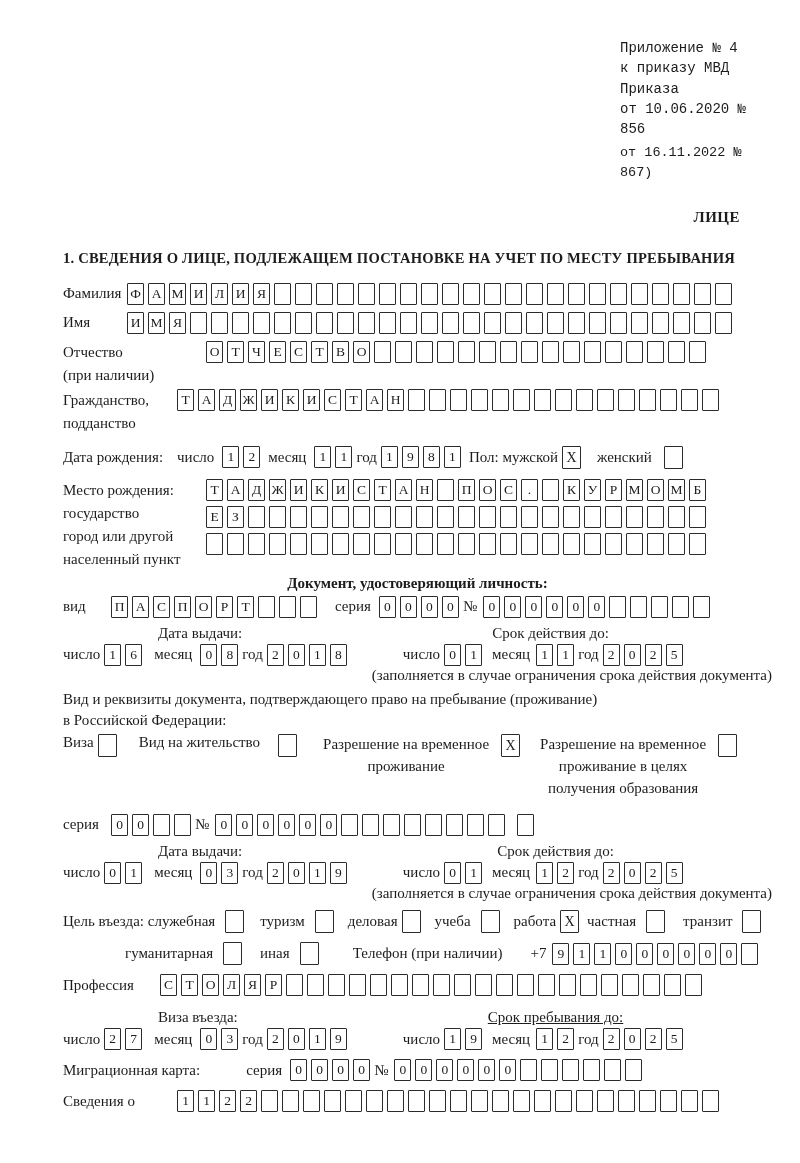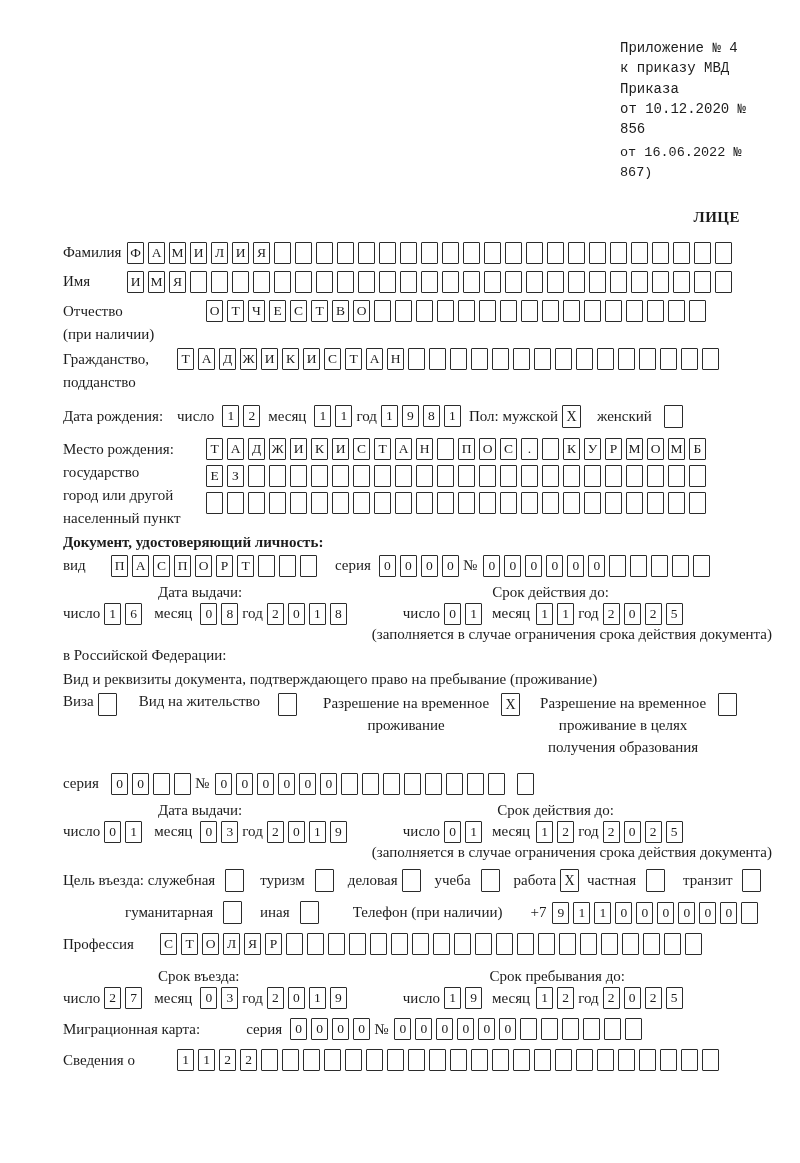--- a/index.html
+++ b/index.html
@@ -10,21 +10,21 @@
     position:relative;overflow:hidden;
   }
   .hdr{margin-left:557px;font-size:14px;line-height:1.45;font-family:Liberation Mono, monospace;}
   .hdr .small{font-size:13.5px;margin-top:4px;}
   .forma{font-weight:bold;font-size:15px;text-align:right;margin:26px 32px 0 0;letter-spacing:.5px;}
   .title{font-weight:bold;font-size:15.5px;text-align:center;margin-top:20px;line-height:1.55;}
   .underline{display:inline-block;width:56px;border-bottom:2px solid #3a3a3a;height:12px;margin-left:8px;}
   .sect{font-weight:bold;font-size:14.6px;margin-top:24px;letter-spacing:.2px;}
   #form{margin-top:6px;}
   .line{white-space:nowrap;margin-top:6px;font-size:15px;}
-  .line.center{text-align:left;}
+  .line.center{text-align:center;}
   .line.right{text-align:right;}
   .line.bold{font-weight:bold;}
   .note{font-size:13px;}
   .lbl,.txt{display:inline-block;vertical-align:middle;font-size:15px;}
   .boxes{display:inline-block;vertical-align:middle;}
   .cell{
     display:inline-block;width:15px;height:20px;border:1.5px solid #2b2b2b;
     border-radius:1px;margin-right:4px;text-align:center;font-size:13.5px;
     line-height:20px;vertical-align:middle;background:#fff;
   }
@@ -36,49 +36,50 @@
   .vtop .lbl,.vtop .cell,.vtop .mlbl,.vtop .boxes{vertical-align:top;}
 </style>
 </head>
 <body>
 
 <div class="page">
 
   <div class="hdr">
     <div>Приложение № 4</div>
     <div>к приказу МВД Приказа</div>
-    <div>от 10.12.2020 № 856</div>
-    <div class="small">от 16.06.2022 № 867)</div>
+    <div>от 10.06.2020 № 856</div>
+    <div class="small">от 16.11.2022 № 867)</div>
   </div>
 
   <div class="forma">ЛИЦЕ</div>
 
 
+  <div class="sect">1. СВЕДЕНИЯ О ЛИЦЕ, ПОДЛЕЖАЩЕМ ПОСТАНОВКЕ НА УЧЕТ ПО МЕСТУ ПРЕБЫВАНИЯ</div>
 
   <div id="form">
       <div class="line " style="margin-top: 16px;"><span class="lbl" style="width: 64px;">Фамилия</span><span class="boxes"><span class="cell">Ф</span><span class="cell">А</span><span class="cell">М</span><span class="cell">И</span><span class="cell">Л</span><span class="cell">И</span><span class="cell">Я</span><span class="cell"></span><span class="cell"></span><span class="cell"></span><span class="cell"></span><span class="cell"></span><span class="cell"></span><span class="cell"></span><span class="cell"></span><span class="cell"></span><span class="cell"></span><span class="cell"></span><span class="cell"></span><span class="cell"></span><span class="cell"></span><span class="cell"></span><span class="cell"></span><span class="cell"></span><span class="cell"></span><span class="cell"></span><span class="cell"></span><span class="cell"></span><span class="cell"></span></span></div>
       <div class="line " style="margin-top: 7px;"><span class="lbl" style="width: 64px;">Имя</span><span class="boxes"><span class="cell">И</span><span class="cell">М</span><span class="cell">Я</span><span class="cell"></span><span class="cell"></span><span class="cell"></span><span class="cell"></span><span class="cell"></span><span class="cell"></span><span class="cell"></span><span class="cell"></span><span class="cell"></span><span class="cell"></span><span class="cell"></span><span class="cell"></span><span class="cell"></span><span class="cell"></span><span class="cell"></span><span class="cell"></span><span class="cell"></span><span class="cell"></span><span class="cell"></span><span class="cell"></span><span class="cell"></span><span class="cell"></span><span class="cell"></span><span class="cell"></span><span class="cell"></span><span class="cell"></span></span></div>
       <div class="line " style="margin-top: 7px;"><span class="lblblock" style="width: 143px;"><div>Отчество</div><div>(при наличии)</div></span><span class="boxes"><span class="cell">О</span><span class="cell">Т</span><span class="cell">Ч</span><span class="cell">Е</span><span class="cell">С</span><span class="cell">Т</span><span class="cell">В</span><span class="cell">О</span><span class="cell"></span><span class="cell"></span><span class="cell"></span><span class="cell"></span><span class="cell"></span><span class="cell"></span><span class="cell"></span><span class="cell"></span><span class="cell"></span><span class="cell"></span><span class="cell"></span><span class="cell"></span><span class="cell"></span><span class="cell"></span><span class="cell"></span><span class="cell"></span></span></div>
       <div class="line " style="margin-top: 2px;"><span class="lblblock" style="width: 114px;"><div>Гражданство,</div><div>подданство</div></span><span class="boxes"><span class="cell">Т</span><span class="cell">А</span><span class="cell">Д</span><span class="cell">Ж</span><span class="cell">И</span><span class="cell">К</span><span class="cell">И</span><span class="cell">С</span><span class="cell">Т</span><span class="cell">А</span><span class="cell">Н</span><span class="cell"></span><span class="cell"></span><span class="cell"></span><span class="cell"></span><span class="cell"></span><span class="cell"></span><span class="cell"></span><span class="cell"></span><span class="cell"></span><span class="cell"></span><span class="cell"></span><span class="cell"></span><span class="cell"></span><span class="cell"></span><span class="cell"></span></span></div>
       <div class="line " style="margin-top: 10px;"><span class="lbl">Дата рождения:</span><span class="lbl" style="margin-left: 14px;">число</span><span class="boxes" style="margin-left: 8px;"><span class="cell">1</span><span class="cell">2</span></span><span class="lbl" style="margin-left: 4px;">месяц</span><span class="boxes" style="margin-left: 8px;"><span class="cell">1</span><span class="cell">1</span></span><span class="lbl">год</span><span class="boxes" style="margin-left: 4px;"><span class="cell">1</span><span class="cell">9</span><span class="cell">8</span><span class="cell">1</span></span><span class="lbl" style="margin-left: 4px;">Пол: мужской</span><span class="cell chk" style="margin-left: 4px;">X</span><span class="lbl" style="margin-left: 12px;">женский</span><span class="cell chk" style="margin-left: 12px;"></span></div>
       <div class="line " style="margin-top: 10px;"><span class="lblblock" style="width: 143px;"><div>Место рождения:</div><div>государство</div><div>город или другой</div><div>населенный пункт</div></span><span class="boxcol"><div class="boxrow"><span class="cell">Т</span><span class="cell">А</span><span class="cell">Д</span><span class="cell">Ж</span><span class="cell">И</span><span class="cell">К</span><span class="cell">И</span><span class="cell">С</span><span class="cell">Т</span><span class="cell">А</span><span class="cell">Н</span><span class="cell"></span><span class="cell">П</span><span class="cell">О</span><span class="cell">С</span><span class="cell">.</span><span class="cell"></span><span class="cell">К</span><span class="cell">У</span><span class="cell">Р</span><span class="cell">М</span><span class="cell">О</span><span class="cell">М</span><span class="cell">Б</span></div><div class="boxrow"><span class="cell">Е</span><span class="cell">З</span><span class="cell"></span><span class="cell"></span><span class="cell"></span><span class="cell"></span><span class="cell"></span><span class="cell"></span><span class="cell"></span><span class="cell"></span><span class="cell"></span><span class="cell"></span><span class="cell"></span><span class="cell"></span><span class="cell"></span><span class="cell"></span><span class="cell"></span><span class="cell"></span><span class="cell"></span><span class="cell"></span><span class="cell"></span><span class="cell"></span><span class="cell"></span><span class="cell"></span></div><div class="boxrow"><span class="cell"></span><span class="cell"></span><span class="cell"></span><span class="cell"></span><span class="cell"></span><span class="cell"></span><span class="cell"></span><span class="cell"></span><span class="cell"></span><span class="cell"></span><span class="cell"></span><span class="cell"></span><span class="cell"></span><span class="cell"></span><span class="cell"></span><span class="cell"></span><span class="cell"></span><span class="cell"></span><span class="cell"></span><span class="cell"></span><span class="cell"></span><span class="cell"></span><span class="cell"></span><span class="cell"></span></div></span></div>
       <div class="line center bold" style="margin-top: 2px;"><span class="txt">Документ, удостоверяющий личность:</span></div>
       <div class="line " style="margin-top: 4px;"><span class="lbl" style="width: 48px;">вид</span><span class="boxes"><span class="cell">П</span><span class="cell">А</span><span class="cell">С</span><span class="cell">П</span><span class="cell">О</span><span class="cell">Р</span><span class="cell">Т</span><span class="cell"></span><span class="cell"></span><span class="cell"></span></span><span class="lbl" style="margin-left: 14px;">серия</span><span class="boxes" style="margin-left: 8px;"><span class="cell">0</span><span class="cell">0</span><span class="cell">0</span><span class="cell">0</span></span><span class="lbl">№</span><span class="boxes" style="margin-left: 6px;"><span class="cell">0</span><span class="cell">0</span><span class="cell">0</span><span class="cell">0</span><span class="cell">0</span><span class="cell">0</span><span class="cell"></span><span class="cell"></span><span class="cell"></span><span class="cell"></span><span class="cell"></span></span></div>
       <div class="line " style="margin-top: 6px;"><span class="lbl" style="margin-left: 95px;">Дата выдачи:</span><span class="lbl" style="margin-left: 250px;">Срок действия до:</span></div>
       <div class="line " style="margin-top: 2px;"><span class="lbl">число</span><span class="boxes" style="margin-left: 4px;"><span class="cell">1</span><span class="cell">6</span></span><span class="lbl" style="margin-left: 8px;">месяц</span><span class="boxes" style="margin-left: 8px;"><span class="cell">0</span><span class="cell">8</span></span><span class="lbl">год</span><span class="boxes" style="margin-left: 4px;"><span class="cell">2</span><span class="cell">0</span><span class="cell">1</span><span class="cell">8</span></span><span class="lbl" style="margin-left: 52px;">число</span><span class="boxes" style="margin-left: 4px;"><span class="cell">0</span><span class="cell">1</span></span><span class="lbl" style="margin-left: 6px;">месяц</span><span class="boxes" style="margin-left: 6px;"><span class="cell">1</span><span class="cell">1</span></span><span class="lbl">год</span><span class="boxes" style="margin-left: 4px;"><span class="cell">2</span><span class="cell">0</span><span class="cell">2</span><span class="cell">5</span></span></div>
       <div class="line right note" style="margin-top: 1px;"><span class="txt">(заполняется в случае ограничения срока действия документа)</span></div>
+      <div class="line " style="margin-top: 6px;"><span class="txt">Вид и реквизиты документа, подтверждающего право на пребывание (проживание)</span></div>
       <div class="line " style="margin-top: 3px;"><span class="txt">в Российской Федерации:</span></div>
-      <div class="line " style="margin-top: 6px;"><span class="txt">Вид и реквизиты документа, подтверждающего право на пребывание (проживание)</span></div>
       <div class="line vtop" style="margin-top: 5px;"><span class="lbl">Виза</span><span class="cell chk" style="margin-left: 4px;"></span><span class="lbl" style="margin-left: 18px;">Вид на жительство</span><span class="cell chk" style="margin-left: 18px;"></span><span class="mlbl" style="margin-left: 22px;"><div>Разрешение на временное</div><div>проживание</div></span><span class="cell chk" style="margin-left: 12px;">X</span><span class="mlbl" style="margin-left: 16px;"><div>Разрешение на временное</div><div>проживание в целях</div><div>получения образования</div></span><span class="cell chk" style="margin-left: 12px;"></span></div>
       <div class="line " style="margin-top: 14px;"><span class="lbl" style="width: 48px;">серия</span><span class="boxes"><span class="cell">0</span><span class="cell">0</span><span class="cell"></span><span class="cell"></span></span><span class="lbl">№</span><span class="boxes" style="margin-left: 6px;"><span class="cell">0</span><span class="cell">0</span><span class="cell">0</span><span class="cell">0</span><span class="cell">0</span><span class="cell">0</span><span class="cell"></span><span class="cell"></span><span class="cell"></span><span class="cell"></span><span class="cell"></span><span class="cell"></span><span class="cell"></span><span class="cell"></span></span><span class="boxes" style="margin-left: 8px;"><span class="cell"></span></span></div>
       <div class="line " style="margin-top: 6px;"><span class="lbl" style="margin-left: 95px;">Дата выдачи:</span><span class="lbl" style="margin-left: 255px;">Срок действия до:</span></div>
       <div class="line " style="margin-top: 2px;"><span class="lbl">число</span><span class="boxes" style="margin-left: 4px;"><span class="cell">0</span><span class="cell">1</span></span><span class="lbl" style="margin-left: 8px;">месяц</span><span class="boxes" style="margin-left: 8px;"><span class="cell">0</span><span class="cell">3</span></span><span class="lbl">год</span><span class="boxes" style="margin-left: 4px;"><span class="cell">2</span><span class="cell">0</span><span class="cell">1</span><span class="cell">9</span></span><span class="lbl" style="margin-left: 52px;">число</span><span class="boxes" style="margin-left: 4px;"><span class="cell">0</span><span class="cell">1</span></span><span class="lbl" style="margin-left: 6px;">месяц</span><span class="boxes" style="margin-left: 6px;"><span class="cell">1</span><span class="cell">2</span></span><span class="lbl">год</span><span class="boxes" style="margin-left: 4px;"><span class="cell">2</span><span class="cell">0</span><span class="cell">2</span><span class="cell">5</span></span></div>
       <div class="line right note" style="margin-top: 1px;"><span class="txt">(заполняется в случае ограничения срока действия документа)</span></div>
       <div class="line " style="margin-top: 8px;"><span class="lbl">Цель въезда: служебная</span><span class="cell chk" style="margin-left: 10px;"></span><span class="lbl" style="margin-left: 12px;">туризм</span><span class="cell chk" style="margin-left: 10px;"></span><span class="lbl" style="margin-left: 10px;">деловая</span><span class="cell chk" style="margin-left: 4px;"></span><span class="lbl" style="margin-left: 10px;">учеба</span><span class="cell chk" style="margin-left: 10px;"></span><span class="lbl" style="margin-left: 10px;">работа</span><span class="cell chk" style="margin-left: 4px;">X</span><span class="lbl" style="margin-left: 4px;">частная</span><span class="cell chk" style="margin-left: 10px;"></span><span class="lbl" style="margin-left: 14px;">транзит</span><span class="cell chk" style="margin-left: 10px;"></span></div>
       <div class="line " style="margin-top: 9px;"><span class="lbl" style="margin-left: 62px;">гуманитарная</span><span class="cell chk" style="margin-left: 10px;"></span><span class="lbl" style="margin-left: 14px;">иная</span><span class="cell chk" style="margin-left: 10px;"></span><span class="lbl" style="margin-left: 30px;">Телефон (при наличии)</span><span class="txt" style="margin-left: 28px;">+7</span><span class="boxes" style="margin-left: 6px;"><span class="cell">9</span><span class="cell">1</span><span class="cell">1</span><span class="cell">0</span><span class="cell">0</span><span class="cell">0</span><span class="cell">0</span><span class="cell">0</span><span class="cell">0</span><span class="cell"></span></span></div>
       <div class="line " style="margin-top: 9px;"><span class="lbl" style="width: 97px;">Профессия</span><span class="boxes"><span class="cell">С</span><span class="cell">Т</span><span class="cell">О</span><span class="cell">Л</span><span class="cell">Я</span><span class="cell">Р</span><span class="cell"></span><span class="cell"></span><span class="cell"></span><span class="cell"></span><span class="cell"></span><span class="cell"></span><span class="cell"></span><span class="cell"></span><span class="cell"></span><span class="cell"></span><span class="cell"></span><span class="cell"></span><span class="cell"></span><span class="cell"></span><span class="cell"></span><span class="cell"></span><span class="cell"></span><span class="cell"></span><span class="cell"></span><span class="cell"></span></span></div>
-      <div class="line " style="margin-top: 12px;"><span class="lbl" style="margin-left: 95px;">Срок въезда:</span><span class="lbl" style="margin-left: 250px;">Срок пребывания до:</span></div>
+      <div class="line " style="margin-top: 12px;"><span class="lbl" style="margin-left: 95px;">Виза въезда:</span><span class="lbl" style="margin-left: 250px; text-decoration: underline;">Срок пребывания до:</span></div>
       <div class="line " style="margin-top: 2px;"><span class="lbl">число</span><span class="boxes" style="margin-left: 4px;"><span class="cell">2</span><span class="cell">7</span></span><span class="lbl" style="margin-left: 8px;">месяц</span><span class="boxes" style="margin-left: 8px;"><span class="cell">0</span><span class="cell">3</span></span><span class="lbl">год</span><span class="boxes" style="margin-left: 4px;"><span class="cell">2</span><span class="cell">0</span><span class="cell">1</span><span class="cell">9</span></span><span class="lbl" style="margin-left: 52px;">число</span><span class="boxes" style="margin-left: 4px;"><span class="cell">1</span><span class="cell">9</span></span><span class="lbl" style="margin-left: 6px;">месяц</span><span class="boxes" style="margin-left: 6px;"><span class="cell">1</span><span class="cell">2</span></span><span class="lbl">год</span><span class="boxes" style="margin-left: 4px;"><span class="cell">2</span><span class="cell">0</span><span class="cell">2</span><span class="cell">5</span></span></div>
       <div class="line " style="margin-top: 9px;"><span class="lbl">Миграционная карта:</span><span class="lbl" style="margin-left: 46px;">серия</span><span class="boxes" style="margin-left: 8px;"><span class="cell">0</span><span class="cell">0</span><span class="cell">0</span><span class="cell">0</span></span><span class="lbl">№</span><span class="boxes" style="margin-left: 6px;"><span class="cell">0</span><span class="cell">0</span><span class="cell">0</span><span class="cell">0</span><span class="cell">0</span><span class="cell">0</span><span class="cell"></span><span class="cell"></span><span class="cell"></span><span class="cell"></span><span class="cell"></span><span class="cell"></span></span></div>
       <div class="line " style="margin-top: 9px;"><span class="lblblock" style="width: 114px;"><div>Сведения о</div></span><span class="boxcol"><div class="boxrow"><span class="cell">1</span><span class="cell">1</span><span class="cell">2</span><span class="cell">2</span><span class="cell"></span><span class="cell"></span><span class="cell"></span><span class="cell"></span><span class="cell"></span><span class="cell"></span><span class="cell"></span><span class="cell"></span><span class="cell"></span><span class="cell"></span><span class="cell"></span><span class="cell"></span><span class="cell"></span><span class="cell"></span><span class="cell"></span><span class="cell"></span><span class="cell"></span><span class="cell"></span><span class="cell"></span><span class="cell"></span><span class="cell"></span><span class="cell"></span></div></span></div>
     </div>
 
 </div>
 
 </body></html>

